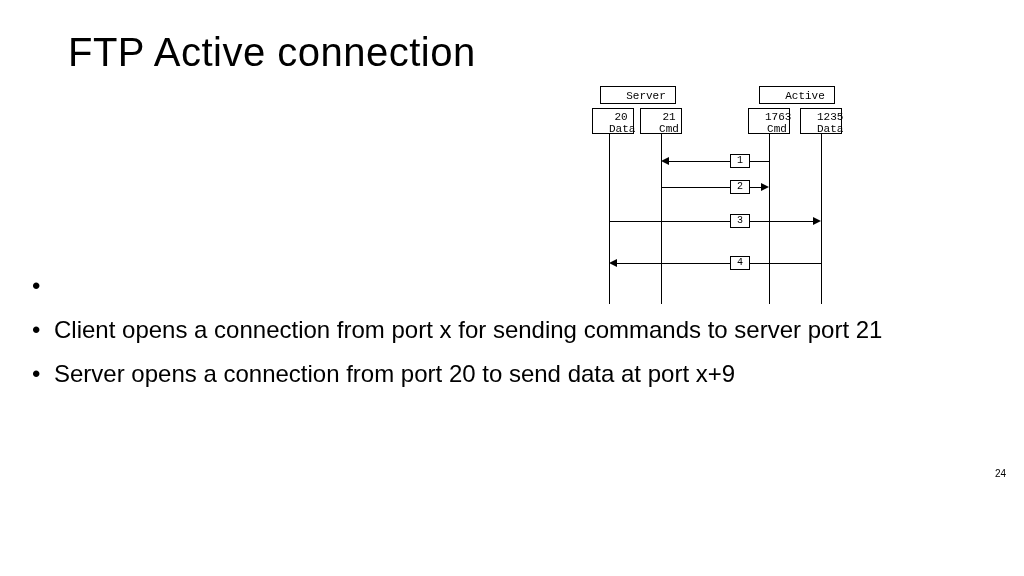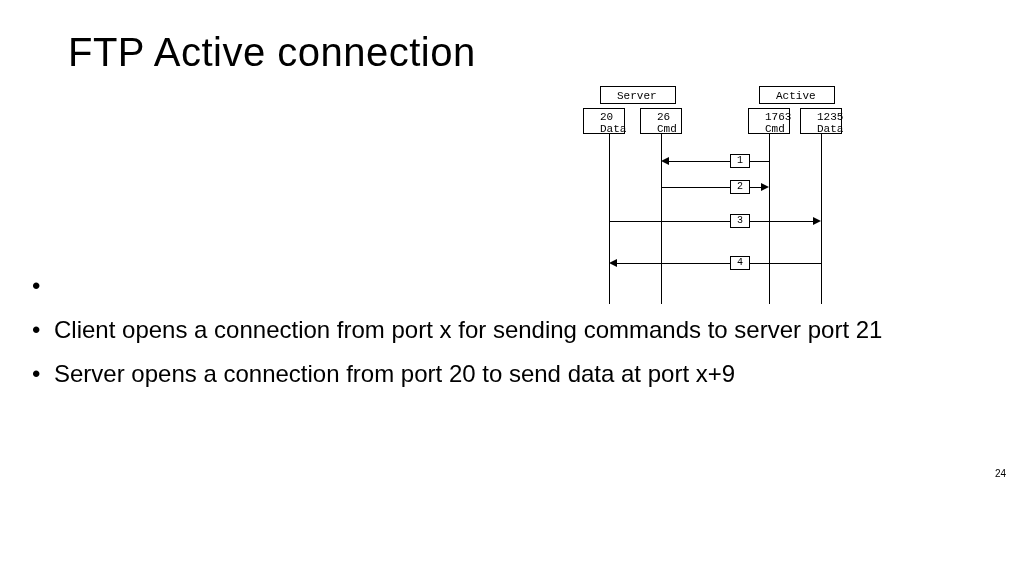--- a/index.html
+++ b/index.html
@@ -66,21 +66,21 @@
     width: 310px;
     height: 220px;
     font-family: "Courier New", monospace;
     font-size: 11px;
     color: #000;
   }
   .dbox {
     position: absolute;
     border: 1px solid #000;
     background: #fff;
-    text-align: left;
+    text-align: center;
     box-sizing: border-box;
     line-height: 1.1;
     padding-top: 2px;
     padding-left: 16px;
   }
   .hdr {
     height: 18px;
     line-height: 14px;
   }
   .port {
@@ -127,26 +127,26 @@
 
 <div class="slide">
 
   <div class="title">FTP Active connection</div>
 
   <div class="diagram">
 
     <div class="dbox hdr" style="left:40px; top:0; width:76px;">Server</div>
     <div class="dbox hdr" style="left:199px; top:0; width:76px;">Active</div>
 
-    <div class="dbox port" style="left:23px; top:22px; width:42px;">
+    <div class="dbox port" style="left:32px; top:22px; width:42px;">
       <div>20</div>
       <div>Data</div>
     </div>
     <div class="dbox port" style="left:80px; top:22px; width:42px;">
-      <div>26</div>
+      <div>21</div>
       <div>Cmd</div>
     </div>
     <div class="dbox port" style="left:188px; top:22px; width:42px;">
       <div>1763</div>
       <div>Cmd</div>
     </div>
     <div class="dbox port" style="left:240px; top:22px; width:42px;">
       <div>1235</div>
       <div>Data</div>
     </div>

